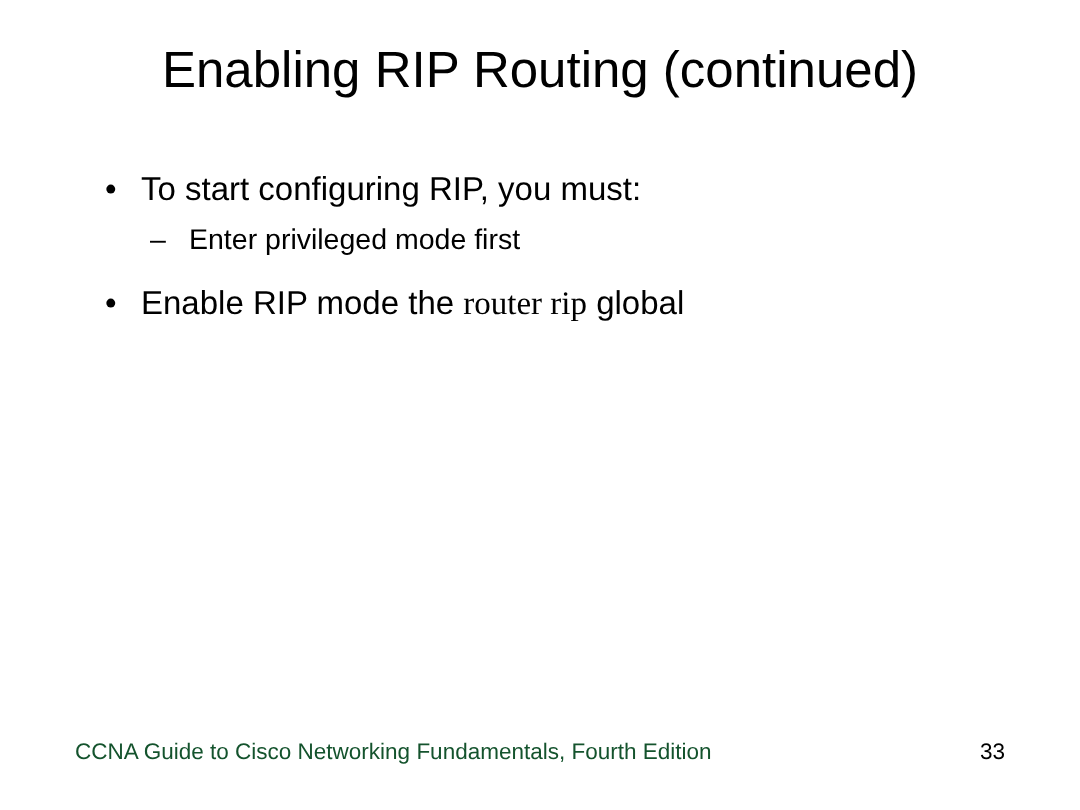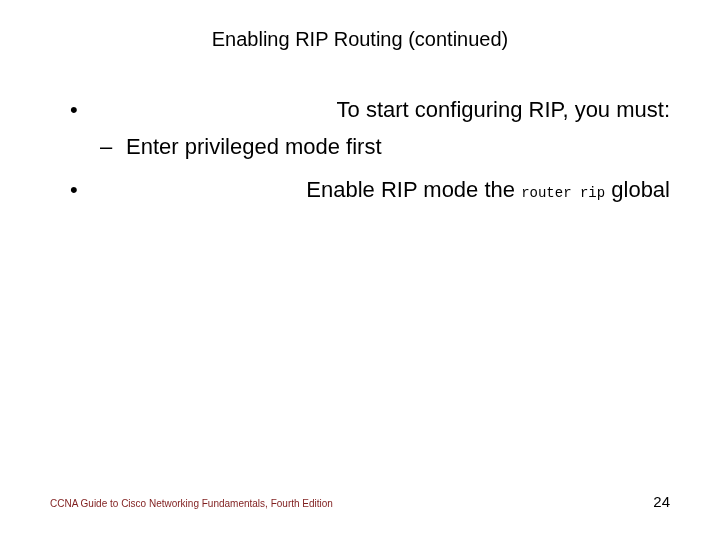--- a/index.html
+++ b/index.html
@@ -16,76 +16,75 @@
       position: relative;
       overflow: hidden;
     }
     .slide {
       width: 100%;
       height: 100%;
       padding: 28px 50px 0 50px;
       position: relative;
     }
     .title {
-      font-size: 20px;
+      font-size: 34px;
       font-weight: normal;
       text-align: center;
       margin-bottom: 42px;
       letter-spacing: 0px;
     }
     .content {
       padding-left: 20px;
     }
     .bullet-l1 {
       font-size: 22px;
       line-height: 1.5;
       margin-bottom: 6px;
       position: relative;
       padding-left: 24px;
-      text-align: right;
     }
     .bullet-l1::before {
       content: "•";
       position: absolute;
       left: 0;
       top: 0;
     }
     .bullet-l2 {
-      font-size: 22px;
+      font-size: 19px;
       line-height: 1.4;
       position: relative;
       padding-left: 26px;
       margin-left: 30px;
       margin-bottom: 2px;
     }
     .bullet-l2::before {
       content: "–";
       position: absolute;
       left: 0;
       top: 0;
     }
     .sub-list {
       margin-bottom: 10px;
     }
     .code {
-      font-family: Liberation Mono, monospace;
-      font-size: 14px;
+      font-family: Liberation Serif, serif;
+      font-size: 22px;
     }
     .footer {
       position: absolute;
       bottom: 30px;
       left: 50px;
       right: 50px;
       display: flex;
       justify-content: space-between;
       align-items: baseline;
     }
     .footer-text {
-      font-size: 10px;
-      color: #7f1d1d;
+      font-size: 15px;
+      color: #14532d;
     }
     .page-number {
       font-size: 15px;
       color: #000000;
     }
   </style>
 </head>
 <body>
 
 <div class="slide">
@@ -96,15 +95,15 @@
     <div class="sub-list">
       <div class="bullet-l2">Enter privileged mode first</div>
     </div>
     <div class="bullet-l1">
       <span>Enable RIP mode the </span><span class="code">router rip</span><span> global</span>
     </div>
   </div>
 
   <div class="footer">
     <span class="footer-text">CCNA Guide to Cisco Networking Fundamentals, Fourth Edition</span>
-    <span class="page-number">24</span>
+    <span class="page-number">33</span>
   </div>
 </div>
 
 </body></html>

